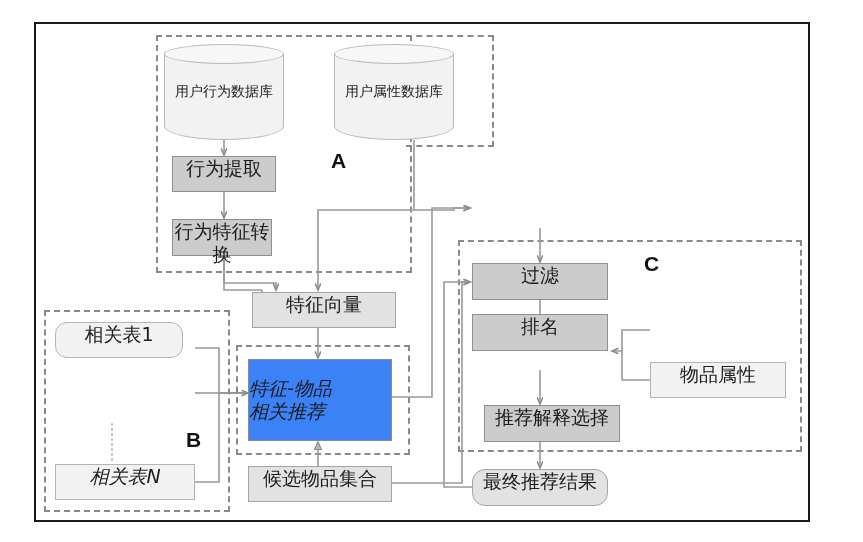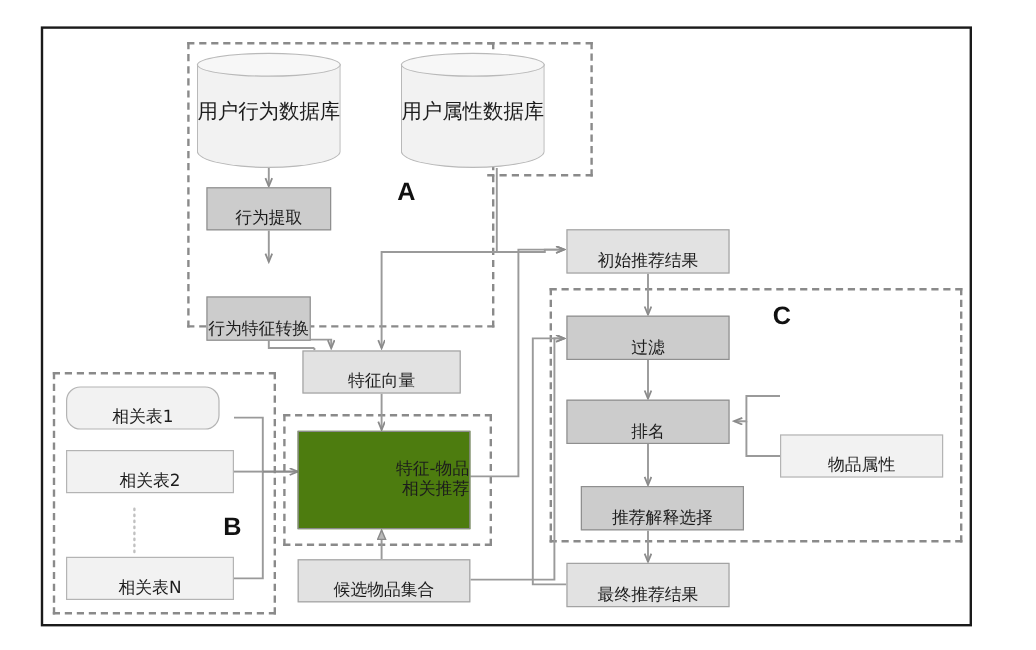--- a/index.html
+++ b/index.html
@@ -18,48 +18,48 @@
     border:2px dashed #8a8a8a;background:transparent;
   }
   .group-label{
     position:absolute;font-weight:bold;font-size:21px;color:#111;
     font-family:"Liberation Sans","DejaVu Sans",sans-serif;line-height:1;
   }
 
   
   .node{
     position:absolute;box-sizing:border-box;
-    display:flex;align-items:flex-end;justify-content:center;
+    display:flex;align-items:flex-start;justify-content:center;
     text-align:center;line-height:1.22;
-    font-size:14px;color:#1c1c1c;
+    font-size:19px;color:#1c1c1c;
     font-family:"DejaVu Sans","Liberation Sans",sans-serif;
     border:1px solid #9a9a9a;
   }
   .node.light{background:#f2f2f2;border-color:#b4b4b4;}
   .node.mid{background:#e2e2e2;border-color:#a3a3a3;}
   .node.dark{background:#cccccc;border-color:#8f8f8f;}
-  .node.dark2{background:#4d7c0f;border-color:#8a8a8a;}
+  .node.dark2{background:#3b82f6;border-color:#8a8a8a;font-style:italic;}
 
   
   .cyl{
     position:absolute;box-sizing:border-box;
   }
   .cyl .body{
     position:absolute;left:0;right:0;top:9px;bottom:0;
     background:#f2f2f2;border:1px solid #b9b9b9;border-top:none;
     border-radius:0 0 50% 50%/0 0 14px 14px;
   }
   .cyl .top{
     position:absolute;left:0;right:0;top:0;height:18px;
     background:#f7f7f7;border:1px solid #b9b9b9;border-radius:50%;
   }
   .cyl .cap-label{
     position:absolute;left:0;right:0;top:0;bottom:0;
     display:flex;align-items:center;justify-content:center;
-    font-size:17px;color:#1c1c1c;
+    font-size:14px;color:#1c1c1c;
     font-family:Liberation Serif, serif;
   }
 
   
   #wires{position:absolute;left:0;top:0;width:863px;height:542px;pointer-events:none;}
   .wire{fill:none;stroke:#9a9a9a;stroke-width:1.6;}
   .wire-dark{fill:none;stroke:#8b8b8b;stroke-width:1.8;}
   .dotted-ell{stroke:#c0c0c0;stroke-width:2;stroke-dasharray:1 4;stroke-linecap:round;fill:none;}
 </style>
 </head>
@@ -143,66 +143,60 @@
   <div class="cyl" style="left:334px;top:44px;width:120px;height:96px;">
     <div class="body"></div>
     <div class="top"></div>
     <div class="cap-label">用户属性数据库</div>
   </div>
 
   <div class="node dark" style="left:172px;top:156px;width:104px;height:36px;">
     <span>行为提取</span>
   </div>
 
-  <div class="node dark" style="left:172px;top:219px;width:87px;height:37px;margin-top:28px;">
+  <div class="node dark" style="left:172px;top:219px;width:100px;height:37px;">
     <span>行为特征转换</span>
   </div>
 
-  <div class="node mid" style="left:252px;top:292px;width:132px;height:36px;">
+  <div class="node mid" style="left:252px;top:292px;width:144px;height:36px;">
     <span>特征向量</span>
   </div>
 
   <div class="node light" style="left:55px;top:322px;width:128px;height:36px;border-radius:12px;">
     <span>相关表1</span>
   </div>
 
-  <div class="node light" style="left:55px;top:375px;width:140px;height:36px;">
-    <span>相关表2</span>
-  </div>
-
-  <div class="node light" style="left:55px;top:464px;width:140px;height:36px;">
+
+  <div class="node light" style="left:55px;top:464px;width:140px;height:36px;font-style:italic;">
     <span>相关表N</span>
   </div>
 
   <div class="node dark2" style="left:248px;top:359px;width:144px;height:82px;flex-direction:column;">
     <span>特征-物品</span>
     <span>相关推荐</span>
   </div>
 
   <div class="node mid" style="left:248px;top:466px;width:144px;height:36px;">
     <span>候选物品集合</span>
   </div>
 
-  <div class="node mid" style="left:472px;top:191px;width:136px;height:37px;">
-    <span>初始推荐结果</span>
-  </div>
 
   <div class="node dark" style="left:472px;top:263px;width:136px;height:37px;">
     <span>过滤</span>
   </div>
 
-  <div class="node dark" style="left:472px;top:333px;width:136px;height:37px;">
+  <div class="node dark" style="left:472px;top:314px;width:136px;height:37px;">
     <span>排名</span>
   </div>
 
   <div class="node dark" style="left:472px;top:405px;width:136px;height:37px;margin-left:12px;">
     <span>推荐解释选择</span>
   </div>
 
-  <div class="node mid" style="left:472px;top:469px;width:136px;height:37px;">
+  <div class="node mid" style="left:472px;top:469px;width:136px;height:37px;border-radius:13px;">
     <span>最终推荐结果</span>
   </div>
 
 
   <div class="node light" style="left:650px;top:362px;width:136px;height:36px;">
     <span>物品属性</span>
   </div>
 
 </div>
 

